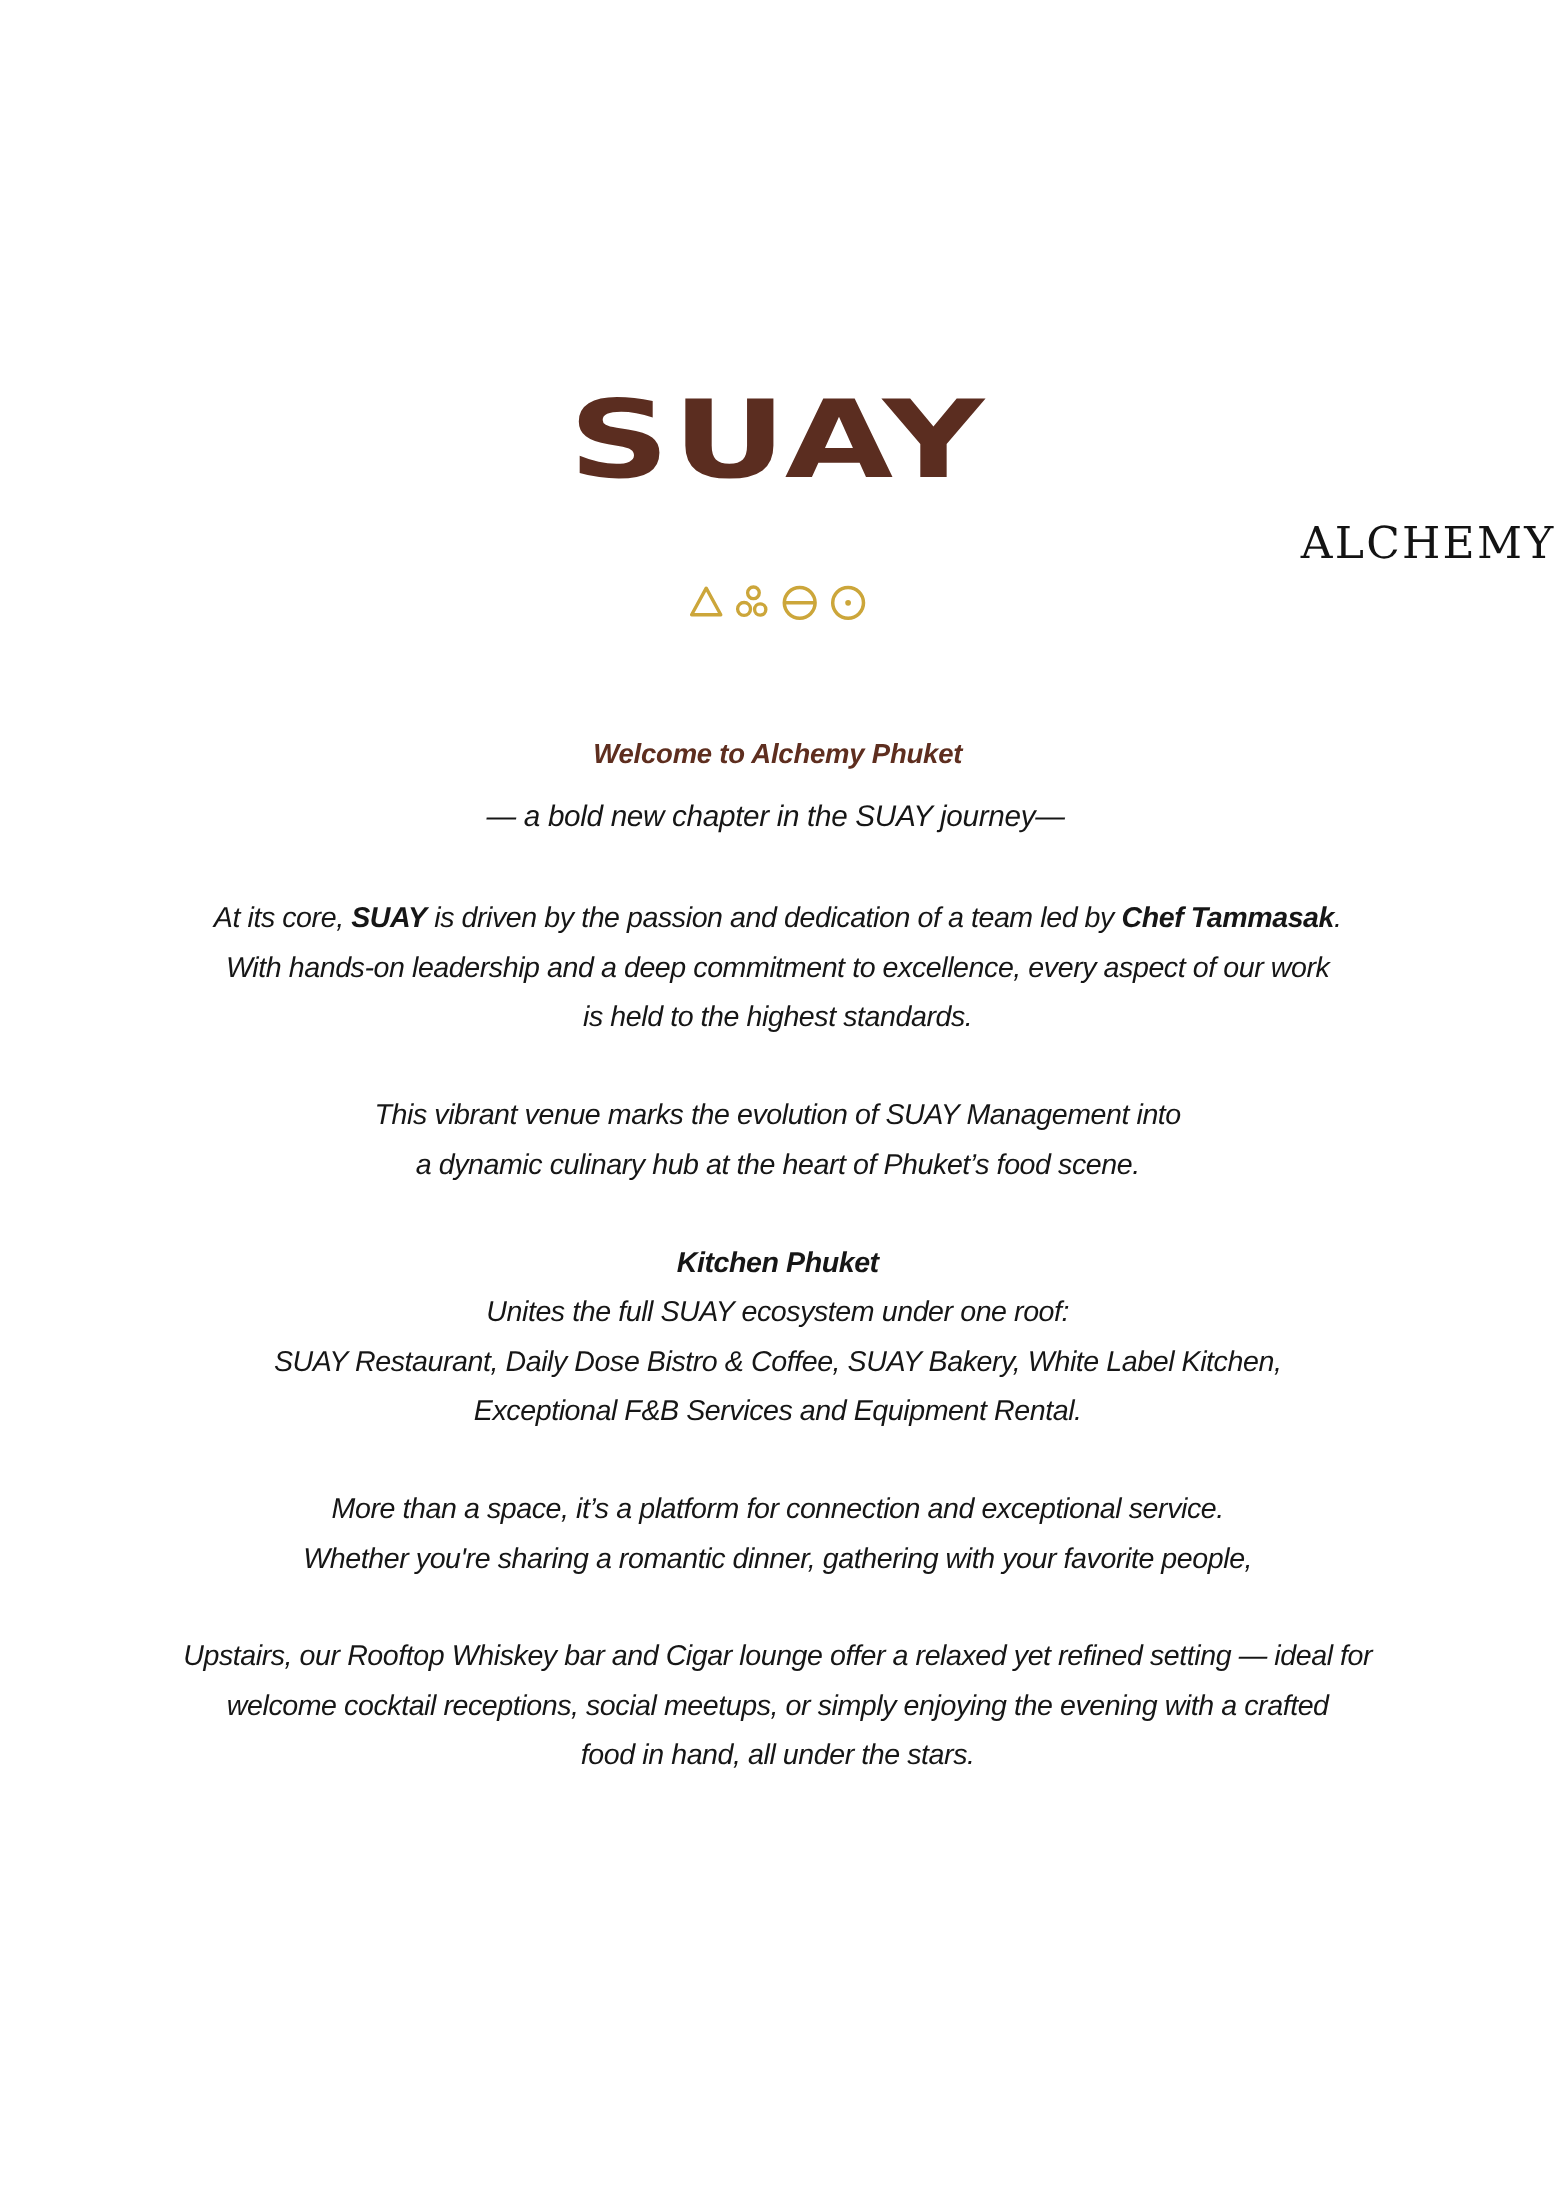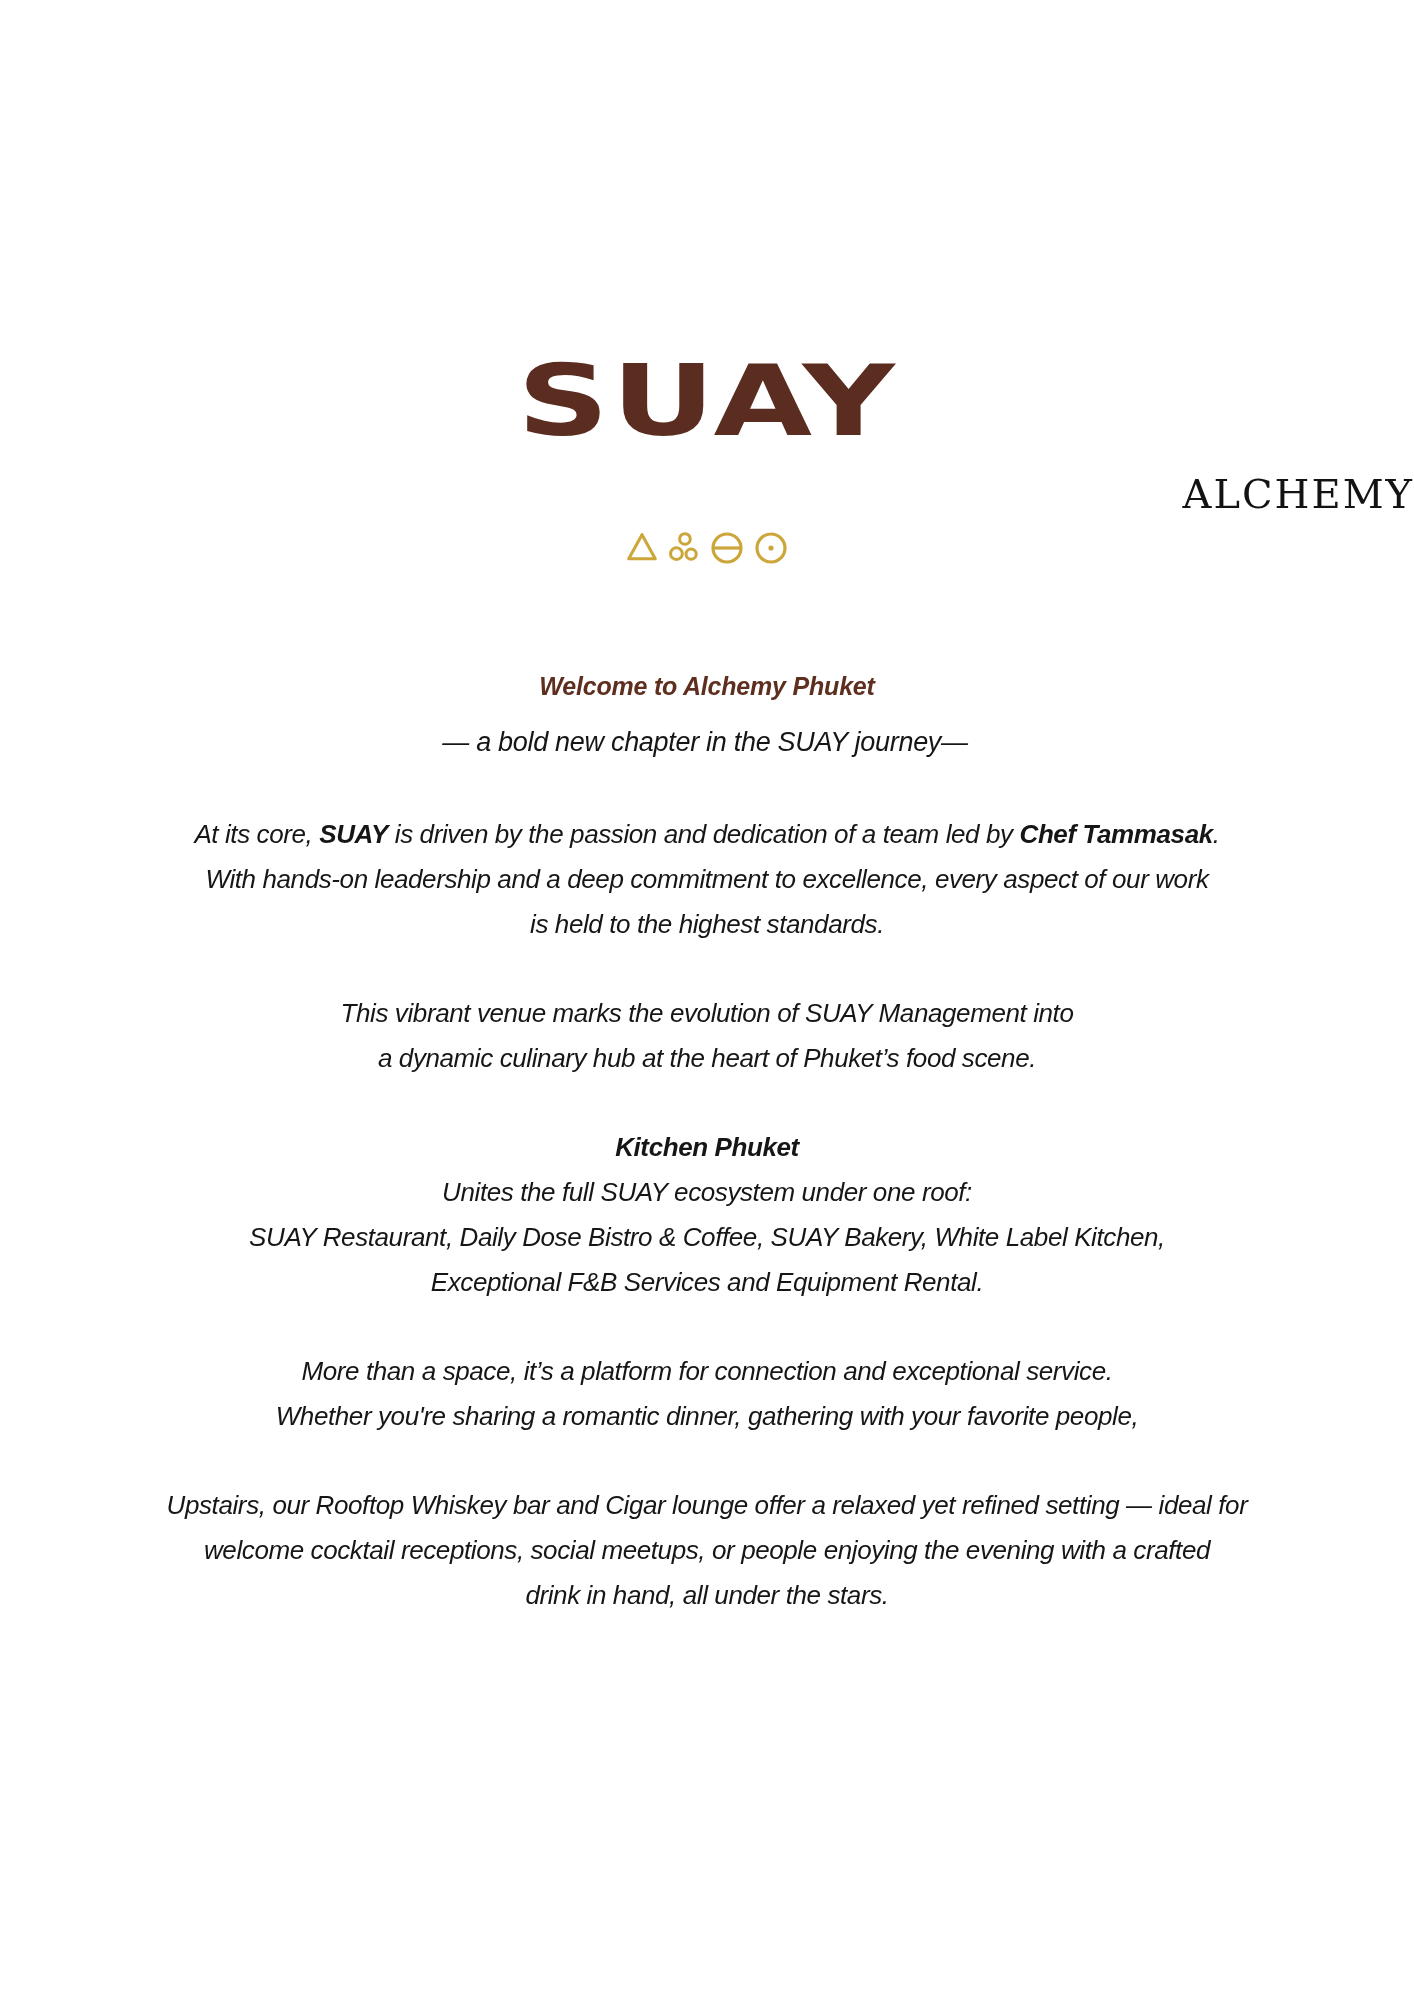--- a/index.html
+++ b/index.html
@@ -138,19 +138,19 @@
           <div class="line"><span>Unites the full SUAY ecosystem under one roof:</span></div>
           <div class="line"><span>SUAY Restaurant, Daily Dose Bistro &amp; Coffee, SUAY Bakery, White Label Kitchen,</span></div>
           <div class="line"><span>Exceptional F&amp;B Services and Equipment Rental.</span></div>
         </div>
         <div class="block">
           <div class="line"><span>More than a space, it’s a platform for connection and exceptional service.</span></div>
           <div class="line"><span>Whether you're sharing a romantic dinner, gathering with your favorite people,</span></div>
         </div>
         <div class="block">
           <div class="line"><span>Upstairs, our Rooftop Whiskey bar and Cigar lounge offer a relaxed yet refined setting — ideal for</span></div>
-          <div class="line"><span>welcome cocktail  receptions, social meetups, or people enjoying the evening with a crafted</span></div>
-          <div class="line"><span>drink in hand, all under the stars.</span></div>
+          <div class="line"><span>welcome cocktail  receptions, social meetups, or simply enjoying the evening with a crafted</span></div>
+          <div class="line"><span>food in hand, all under the stars.</span></div>
         </div>
       </div>
   </main>
 
 </div>
 
 </body></html>

